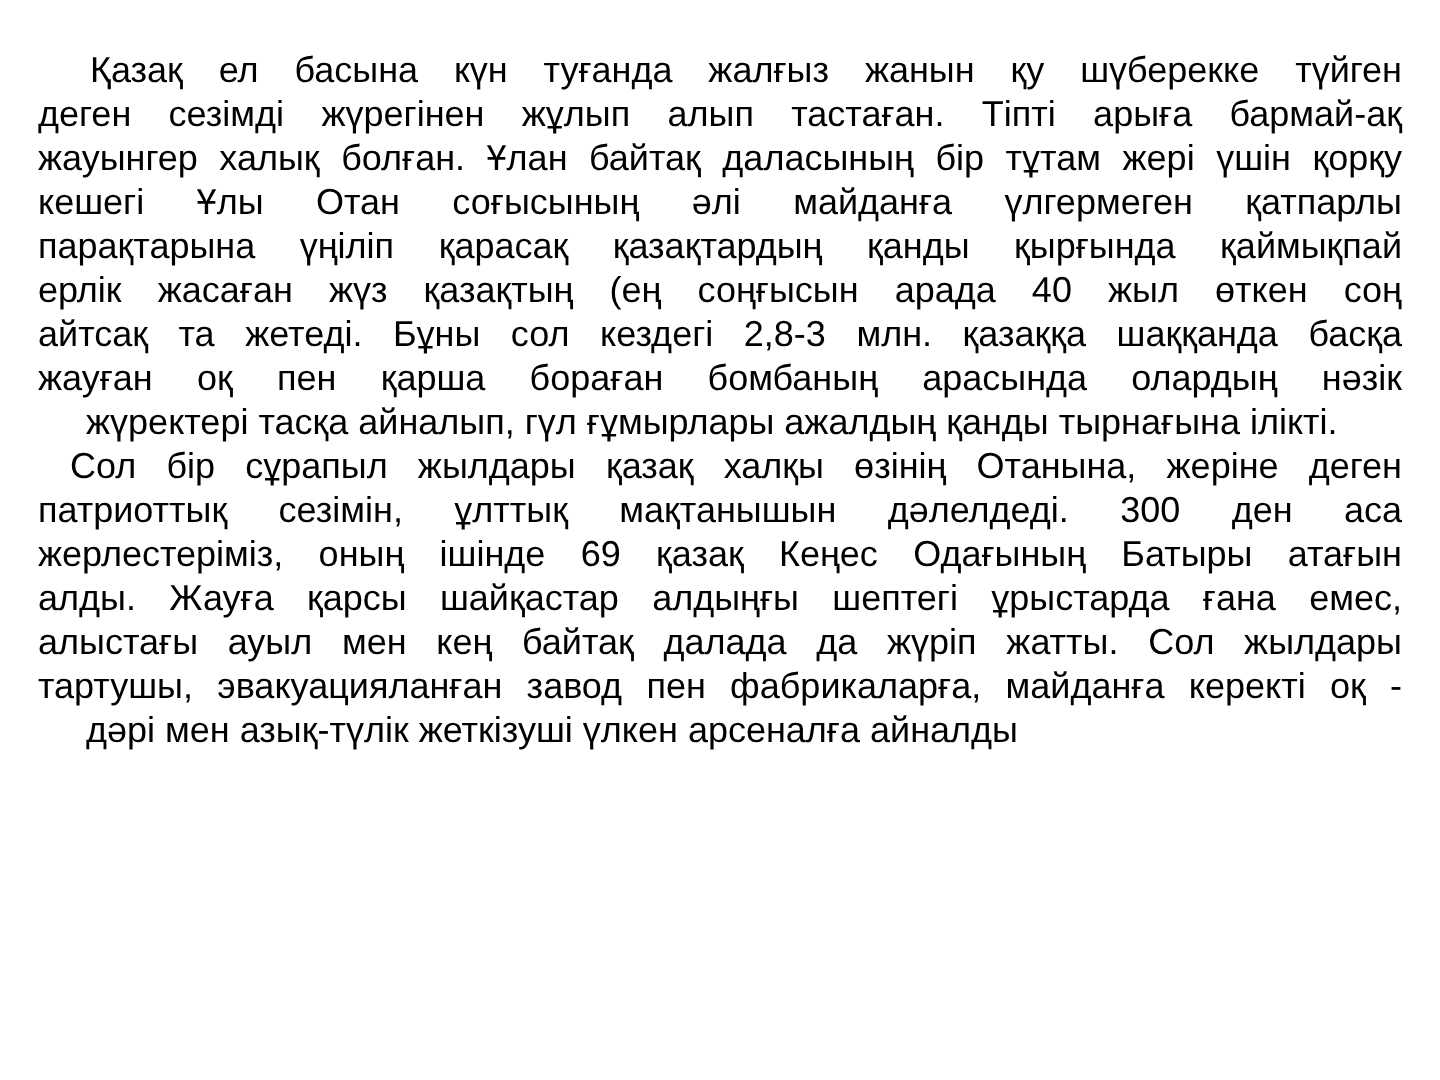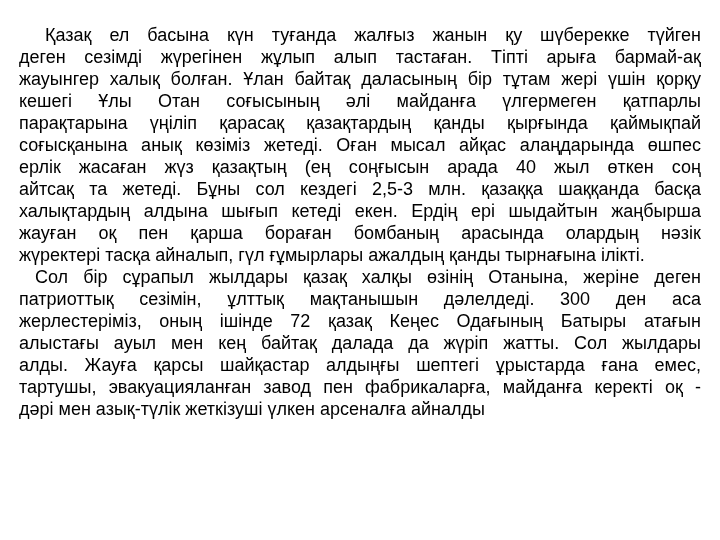--- a/index.html
+++ b/index.html
@@ -36,44 +36,43 @@
   .line {
     text-align: justify;
     text-align-last: justify;
     -moz-text-align-last: justify;
     white-space: normal;
     height: 22px;
     overflow: visible;
   }
   .line.last {
     text-align-last: left;
+    margin-left: 24px;
     -moz-text-align-last: left;
   }
 </style>
 </head>
 <body style="background: rgb(255, 255, 255);">
 
 <div class="slide">
   <div class="text-block" style="color: rgb(0, 0, 0);">
       <div class="para">
         <div class="line" style="text-indent: 26px;">Қазақ ел басына күн туғанда жалғыз жанын қу шүберекке түйген</div>
         <div class="line">деген сезімді жүрегінен жұлып алып тастаған. Тіпті арыға бармай-ақ</div>
         <div class="line">жауынгер халық болған. Ұлан байтақ даласының бір тұтам жері үшін қорқу</div>
         <div class="line">кешегі Ұлы Отан соғысының әлі майданға үлгермеген қатпарлы</div>
         <div class="line">парақтарына үңіліп қарасақ қазақтардың қанды қырғында қаймықпай</div>
-        <div class="line">соғысқанына анық көзіміз жетеді. Оған мысал айқас алаңдарында өшпес</div>
         <div class="line">ерлік жасаған жүз қазақтың (ең соңғысын арада 40 жыл өткен соң</div>
-        <div class="line">айтсақ та жетеді. Бұны сол кездегі 2,5-3 млн. қазаққа шаққанда басқа</div>
-        <div class="line">халықтардың алдына шығып кетеді екен. Ердің ері шыдайтын жаңбырша</div>
+        <div class="line">айтсақ та жетеді. Бұны сол кездегі 2,8-3 млн. қазаққа шаққанда басқа</div>
         <div class="line">жауған оқ пен қарша бораған бомбаның арасында олардың нәзік</div>
         <div class="line last">жүректері тасқа айналып, гүл ғұмырлары ажалдың қанды тырнағына ілікті.</div>
       </div>
       <div class="para">
         <div class="line" style="text-indent: 16px;">Сол бір сұрапыл жылдары қазақ халқы өзінің Отанына, жеріне деген</div>
         <div class="line">патриоттық сезімін, ұлттық мақтанышын дәлелдеді. 300 ден аса</div>
-        <div class="line">жерлестеріміз, оның ішінде 72 қазақ Кеңес Одағының Батыры атағын</div>
+        <div class="line">жерлестеріміз, оның ішінде 69 қазақ Кеңес Одағының Батыры атағын</div>
+        <div class="line">алды. Жауға қарсы шайқастар алдыңғы шептегі ұрыстарда ғана емес,</div>
         <div class="line">алыстағы ауыл мен кең байтақ далада да жүріп жатты. Сол жылдары</div>
-        <div class="line">алды. Жауға қарсы шайқастар алдыңғы шептегі ұрыстарда ғана емес,</div>
         <div class="line">тартушы, эвакуацияланған завод пен фабрикаларға, майданға керекті оқ -</div>
         <div class="line last">дәрі мен азық-түлік жеткізуші үлкен арсеналға айналды</div>
       </div>
     </div>
 </div>
 
 </body></html>

